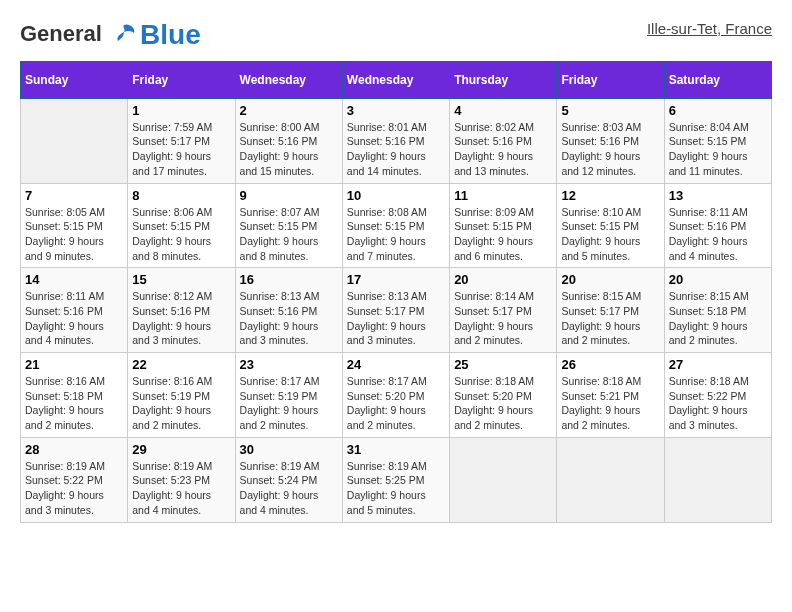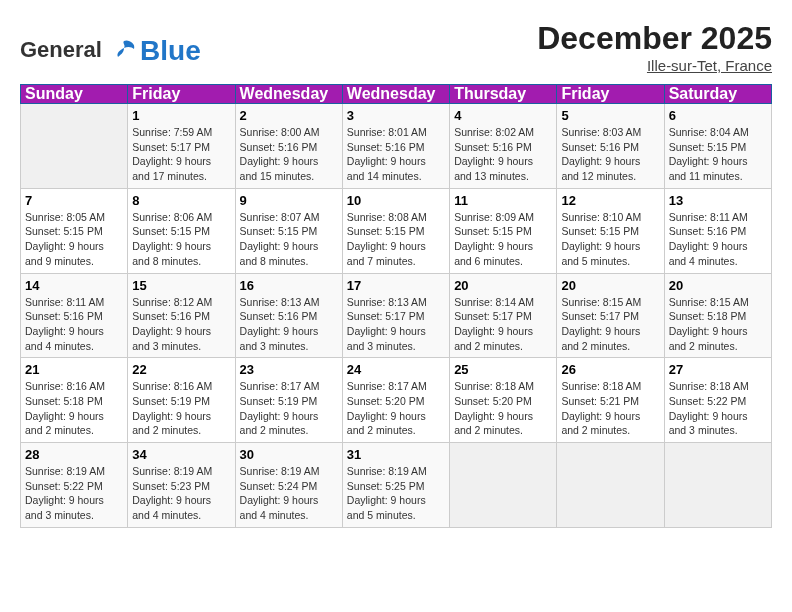--- a/index.html
+++ b/index.html
@@ -12,21 +12,20 @@
     }
     .header {
       display: flex;
       justify-content: space-between;
       align-items: flex-start;
       margin-bottom: 10px;
     }
     .logo {
       display: flex;
       align-items: center;
-      margin-top: 16px;
     }
     .logo-icon {
       width: 28px;
       height: 28px;
       margin-left: 2px;
     }
     .title-block {
       text-align: right;
     }
     .month-year {
@@ -38,25 +37,25 @@
       font-size: 15px;
       color: #444;
       text-decoration: underline;
     }
     table {
       width: 100%;
       border-collapse: collapse;
       font-size: 11px;
     }
     thead tr th {
-      background: #a21caf;
+      background: #6d28d9;
       color: #fff;
-      padding: 0 4px;
+      padding: 11px 4px;
       text-align: left;
-      font-size: 16px;
+      font-size: 12px;
       font-weight: bold;
       border: 1px solid #1a5fa0;
     }
     tbody tr td {
       border: 1px solid #ccc;
       vertical-align: top;
       padding: 4px;
       width: calc(100%/7);
       min-height: 80px;
       background: #fff;
@@ -90,21 +89,20 @@
           <svg class="logo-icon" viewBox="0 0 28 28" style="display:inline-block;vertical-align:middle;margin-left:2px;">
             <path d="M14 4 C18 2, 26 6, 24 12 C22 10, 18 9, 14 11 C16 8, 12 6, 14 4Z" fill="#2176c8"></path>
             <path d="M14 11 C10 13, 6 16, 8 20 C10 18, 14 16, 14 11Z" fill="#2176c8"></path>
           </svg>
         </div>
         <div style="font-size:28px;font-weight:bold;color:#2176c8;line-height:1.1;margin-left:2px;">Blue</div>
       </div>
     </div>
   </div>
   <div class="title-block">
-    <div class="month-year">December 2025</div>
     <div class="location">Ille-sur-Tet, France</div>
   </div>
 </div>
 
 <table>
   <thead>
     <tr>
     <th>Sunday</th>
         <th>Friday</th>
         <th>Wednesday</th>
@@ -231,21 +229,21 @@
           <div class="day-num">27</div>
           <div class="day-detail">Sunrise: 8:18 AM<br>Sunset: 5:22 PM<br>Daylight: 9 hours and 3 minutes.</div>
         </td>
       </tr>
       <tr>
         <td>
           <div class="day-num">28</div>
           <div class="day-detail">Sunrise: 8:19 AM<br>Sunset: 5:22 PM<br>Daylight: 9 hours and 3 minutes.</div>
         </td>
         <td>
-          <div class="day-num">34</div>
+          <div class="day-num">29</div>
           <div class="day-detail">Sunrise: 8:19 AM<br>Sunset: 5:23 PM<br>Daylight: 9 hours and 4 minutes.</div>
         </td>
         <td>
           <div class="day-num">30</div>
           <div class="day-detail">Sunrise: 8:19 AM<br>Sunset: 5:24 PM<br>Daylight: 9 hours and 4 minutes.</div>
         </td>
         <td>
           <div class="day-num">31</div>
           <div class="day-detail">Sunrise: 8:19 AM<br>Sunset: 5:25 PM<br>Daylight: 9 hours and 5 minutes.</div>
         </td>

